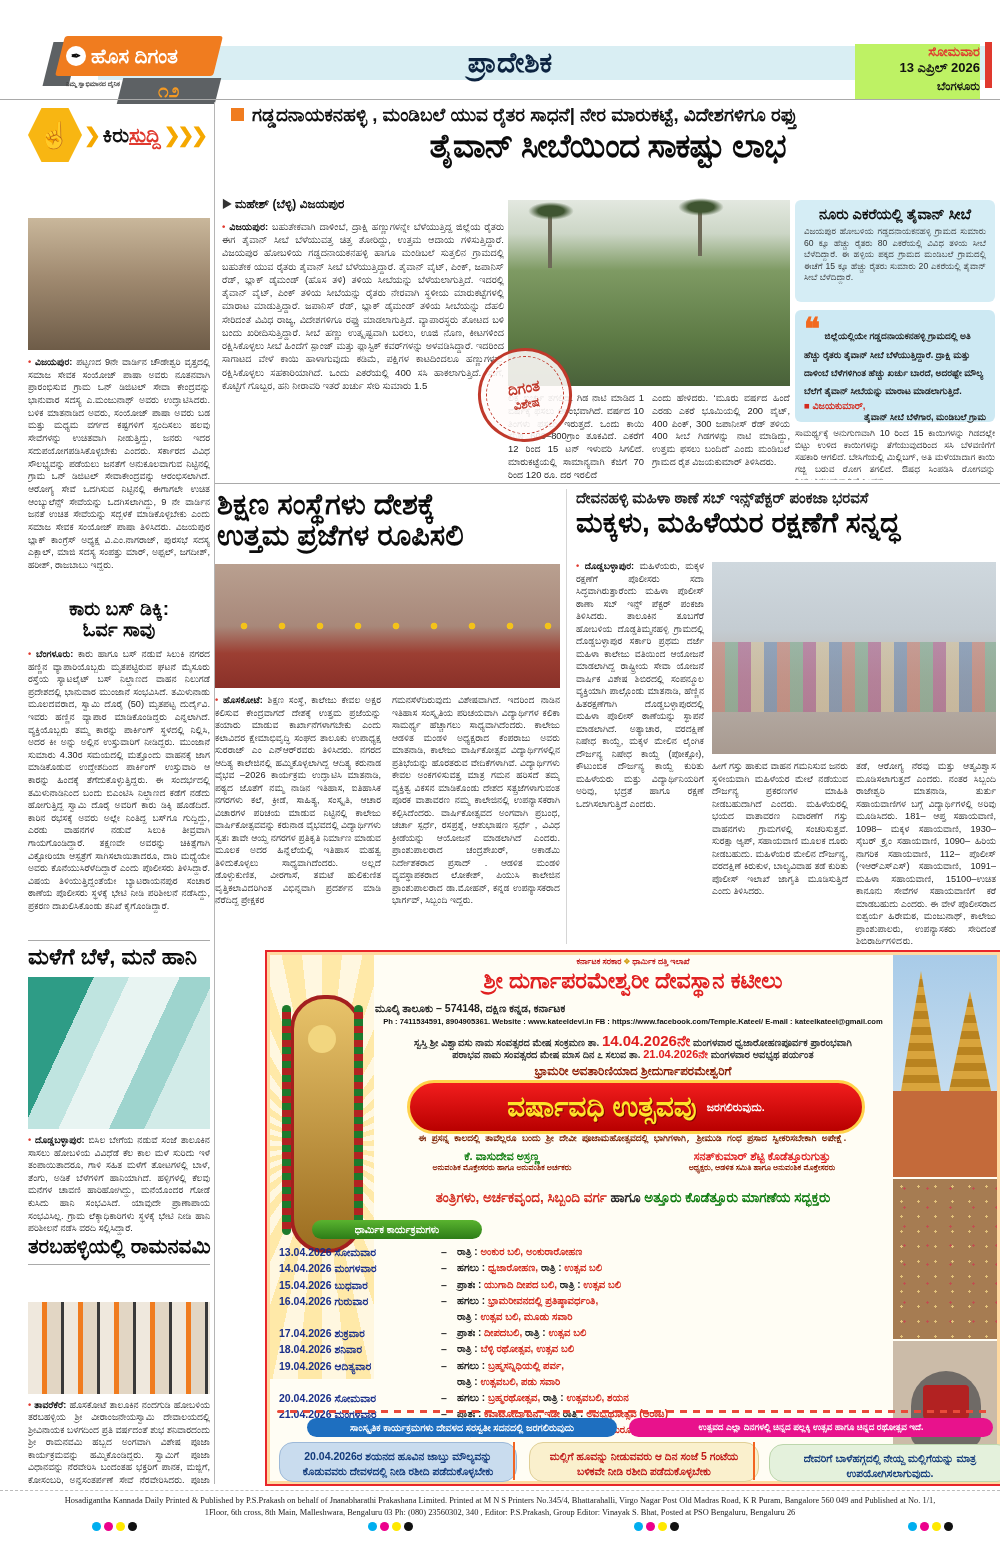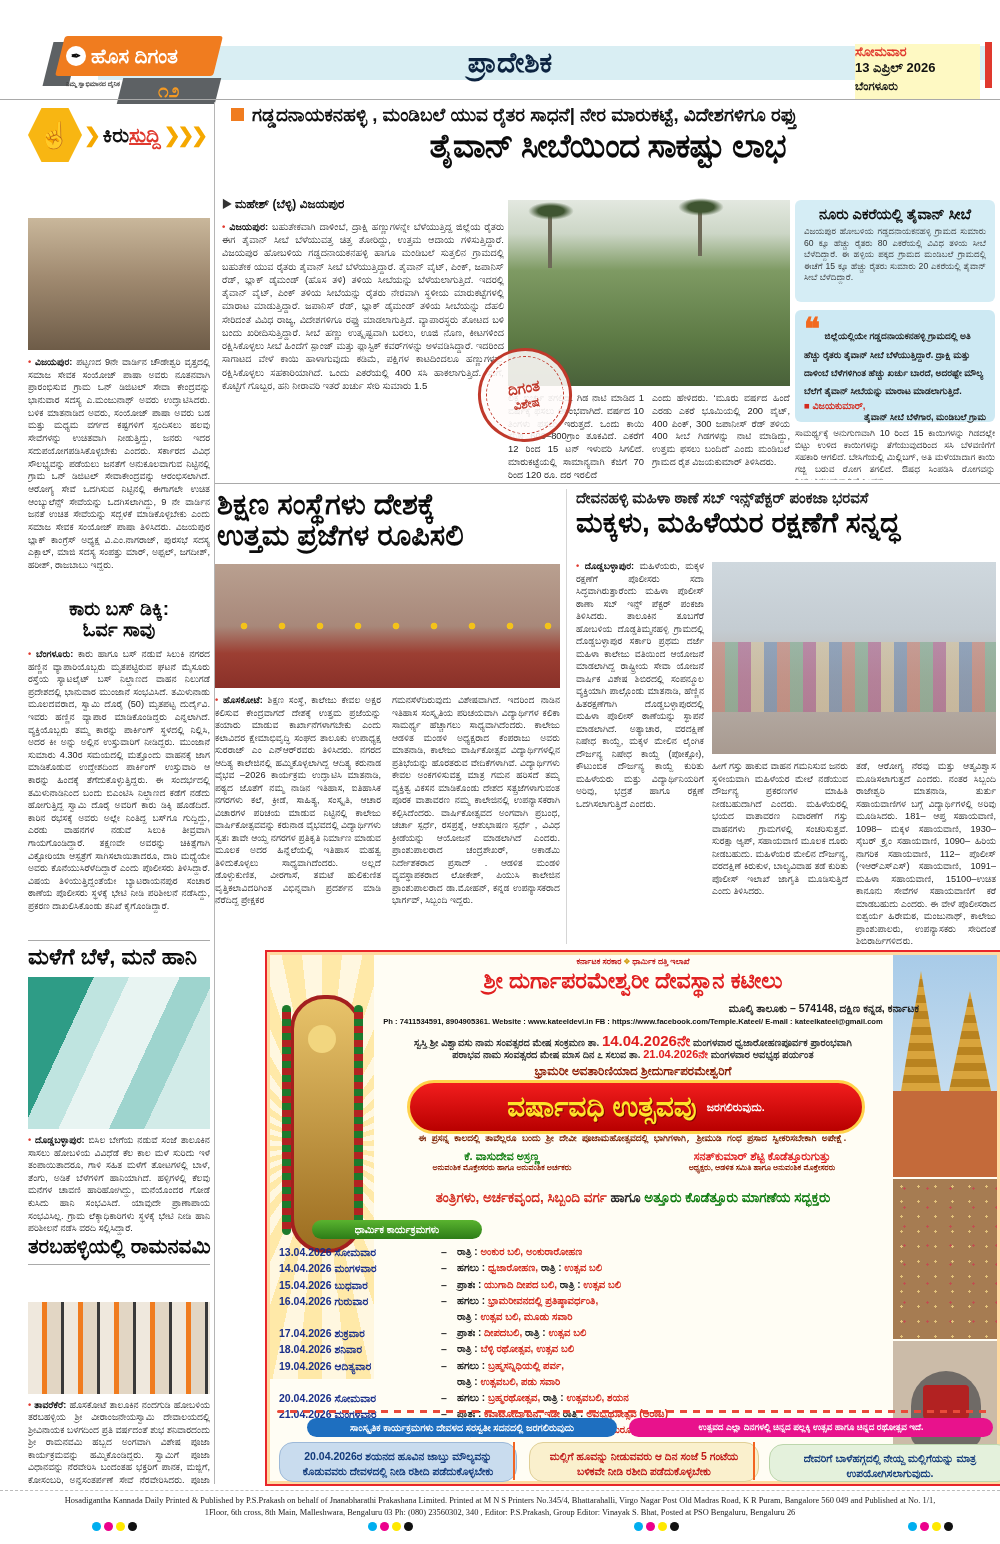--- a/index.html
+++ b/index.html
@@ -66,21 +66,21 @@
   .footer-line{font-family:"Liberation Serif",serif;color:#222;text-align:center;}
 </style>
 </head>
 <body>
 
 <div id="page">
 
   <div class="abs band" style="left:98px;top:46px;width:888px;height:34px;"></div>
   <div class="abs" style="left:250px;top:46px;width:520px;height:34px;display:flex;align-items:center;justify-content:center;font-size:28px;font-weight:bold;color:#0c2340;">ಪ್ರಾದೇಶಿಕ</div>
   <div class="abs red-bar" style="left:985px;top:42px;width:7px;height:46px;"></div>
-  <div class="abs" style="left:855px;top:44px;width:125px;height:56px;background:#fef9c3;text-align:left;">
+  <div class="abs" style="left:855px;top:44px;width:125px;height:56px;background:#bef264;text-align:right;">
     <div style="color:#e0392e;font-weight:bold;font-size:13px;">ಸೋಮವಾರ</div>
     <div style="color:#111;font-weight:bold;font-size:13px;">13 ಎಪ್ರಿಲ್ 2026</div>
     <div style="color:#111;font-size:11.5px;margin-top:4px;font-weight:bold;">ಬೆಂಗಳೂರು</div>
   </div>
   <div class="abs logo-gray" style="left:48px;top:42px;width:26px;height:44px;"></div>
   <div class="abs logo-orange" style="left:60px;top:36px;width:158px;height:40px;"></div>
   <div class="abs" style="left:66px;top:40px;width:150px;height:32px;display:flex;align-items:center;gap:5px;">
     <span style="width:20px;height:20px;background:#fff;border-radius:50%;display:inline-flex;align-items:center;justify-content:center;color:#111;font-size:12px;font-weight:bold;">✒</span>
     <span style="color:#fff;font-weight:bold;font-size:20px;white-space:nowrap;">ಹೊಸ ದಿಗಂತ</span>
   </div>
@@ -206,21 +206,21 @@
         <div class="abs" style="left:30px;top:44px;width:46px;height:34px;background:#b22222;border-radius:4px;"></div>
       </div>
     </div>
 
     <div class="abs" style="left:108px;top:5px;width:516px;text-align:center;font-size:8px;font-weight:bold;color:#c01818;">
       <span>ಕರ್ನಾಟಕ ಸರಕಾರ</span>
       <span style="color:#d4a017;"> ❖ </span>
       <span>ಧಾರ್ಮಿಕ ದತ್ತಿ ಇಲಾಖೆ</span>
     </div>
     <div class="abs" style="left:108px;top:16px;width:516px;text-align:center;font-size:22px;font-weight:bold;color:#e02020;">ಶ್ರೀ ದುರ್ಗಾಪರಮೇಶ್ವರೀ ದೇವಸ್ಥಾನ ಕಟೀಲು</div>
-    <div class="abs" style="left:108px;top:50px;width:516px;text-align:right;font-size:10.5px;font-weight:bold;color:#222;margin-left:28px;">ಮೂಲ್ಕಿ ತಾಲೂಕು – 574148, ದಕ್ಷಿಣ ಕನ್ನಡ, ಕರ್ನಾಟಕ</div>
+    <div class="abs" style="left:108px;top:50px;width:516px;text-align:left;font-size:10.5px;font-weight:bold;color:#222;">ಮೂಲ್ಕಿ ತಾಲೂಕು – 574148, ದಕ್ಷಿಣ ಕನ್ನಡ, ಕರ್ನಾಟಕ</div>
     <div class="abs" style="left:100px;top:65px;width:532px;text-align:center;font-size:7.6px;font-weight:bold;color:#111;">Ph : 7411534591, 8904905361. Website : www.kateeldevi.in  FB : https://www.facebook.com/Temple.Kateel/ E-mail : kateelkateel@gmail.com</div>
     <div class="abs" style="left:108px;top:80px;width:516px;text-align:center;font-size:9.8px;font-weight:bold;color:#333;">
       <span>ಸ್ವಸ್ತಿ ಶ್ರೀ ವಿಶ್ವಾವಸು ನಾಮ ಸಂವತ್ಸರದ ಮೇಷ ಸಂಕ್ರಮಣ ತಾ. </span><span style="color:#e02020;font-size:15px;">14.04.2026ನೇ</span><span> ಮಂಗಳವಾರ ಧ್ವಜಾರೋಹಣಪೂರ್ವಕ ಪ್ರಾರಂಭವಾಗಿ</span>
     </div>
     <div class="abs" style="left:108px;top:96px;width:516px;text-align:center;font-size:9.8px;font-weight:bold;color:#333;">
       <span>ಪರಾಭವ ನಾಮ ಸಂವತ್ಸರದ ಮೇಷ ಮಾಸ ದಿನ ೭ ಸಲುವ ತಾ. </span><span style="color:#e02020;font-size:11px;">21.04.2026ನೇ</span><span> ಮಂಗಳವಾರ ಅವಭೃಥ ಪರ್ಯಂತ</span>
     </div>
     <div class="abs" style="left:108px;top:112px;width:516px;text-align:center;font-size:12px;font-weight:bold;color:#8b1a00;">ಭ್ರಾಮರೀ ಅವತಾರಿಣಿಯಾದ ಶ್ರೀದುರ್ಗಾಪರಮೇಶ್ವರಿಗೆ</div>
     <div class="abs banner" style="left:140px;top:128px;width:452px;height:48px;">
       <span class="banner-main" style="font-size:28px;">ವರ್ಷಾವಧಿ ಉತ್ಸವವು</span>

